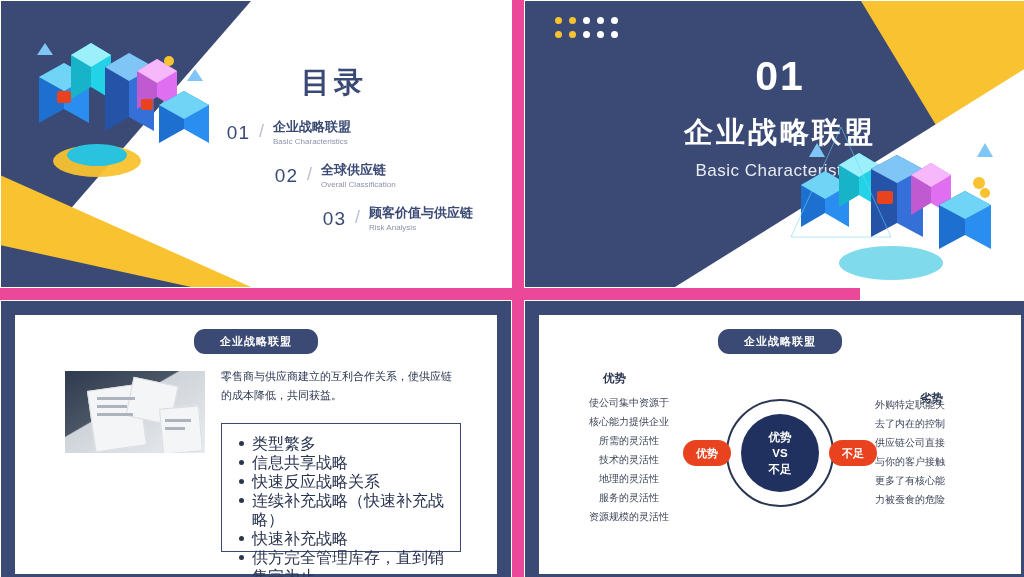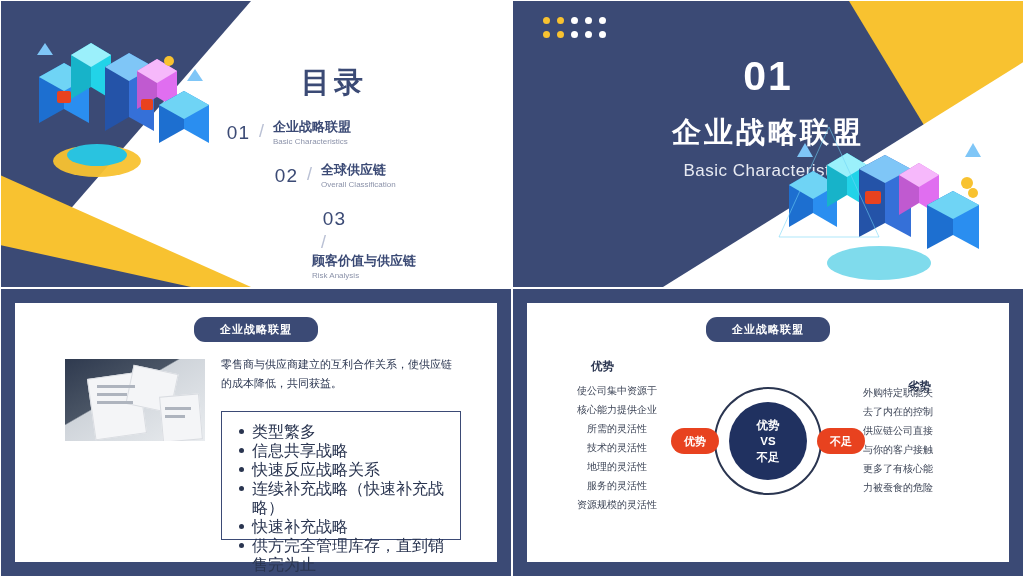--- a/index.html
+++ b/index.html
@@ -9,20 +9,21 @@
     font-family: "Liberation Sans", sans-serif;
     overflow: hidden;
   }
   .deck {
     position: relative;
     width: 860px; height: 577px;
     display: grid;
     grid-template-columns: 512px 512px;
     grid-template-rows: 288px 289px;
     background: #ec4899;
+    gap: 12px;
   }
   .slide {
     position: relative;
     overflow: hidden;
     border: 1px solid #ffffff;
   }
 
   
   .s1 { background: #ffffff; }
   .s1 .band-left {
@@ -59,21 +60,21 @@
     color: #b9c0d4; font-size: 18px; margin: 0 9px; padding-top: 2px;
   }
   .toc-row .txt .cn {
     font-size: 13px; font-weight: bold; color: #3b4a75; line-height: 16px;
   }
   .toc-row .txt .en {
     font-size: 8px; color: #8c93aa; line-height: 13px;
   }
   .toc-row.r1 { margin-left: 0px; }
   .toc-row.r2 { margin-left: 48px; }
-  .toc-row.r3 { margin-left: 96px; flex-direction: column; }
+  .toc-row.r3 { margin-left: 96px; }
 
   
   .s2 { background: #3b4a75; }
   .s2 .yellow-corner {
     position: absolute; right: 0; top: 0; width: 300px; height: 288px;
     background: #f8c230;
     clip-path: polygon(42% 0, 100% 0, 100% 100%);
   }
   .s2 .white-wedge {
     position: absolute; right: 0; bottom: 0; width: 360px; height: 288px;

